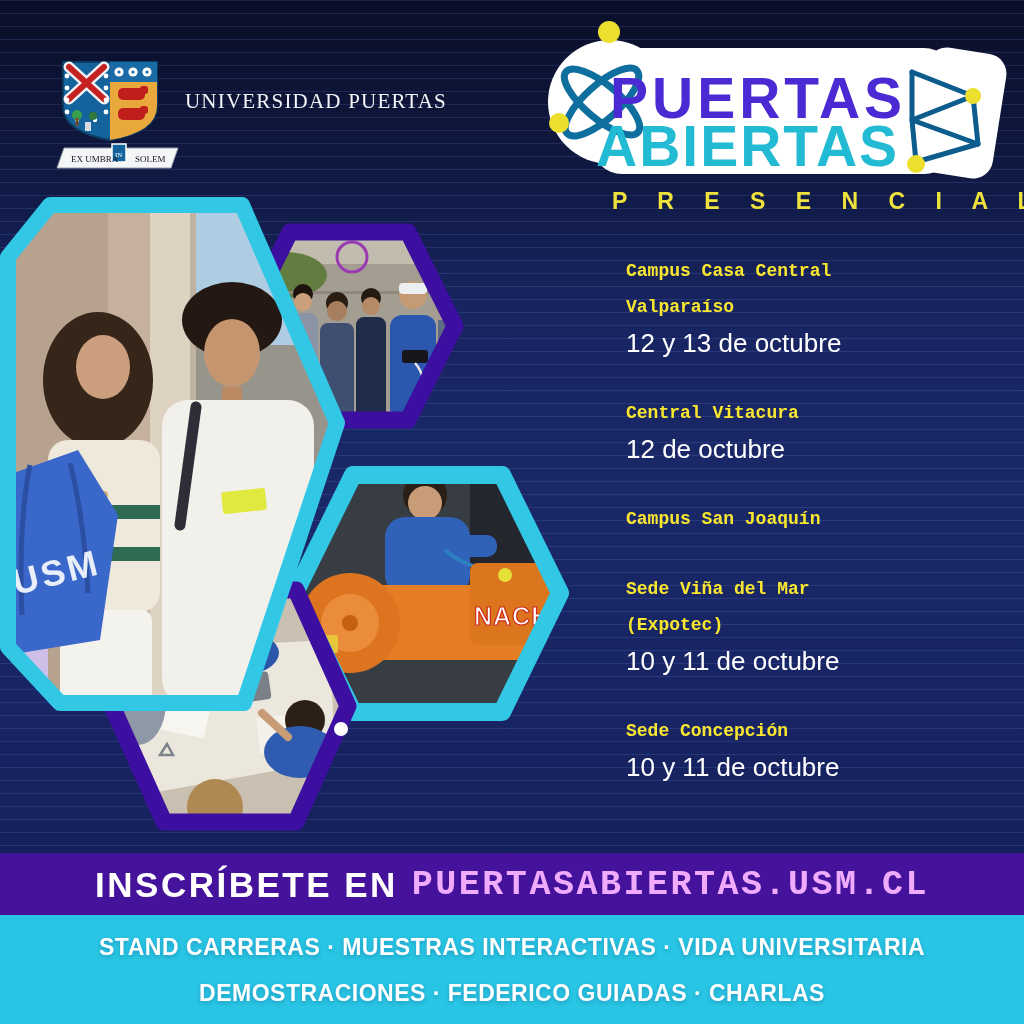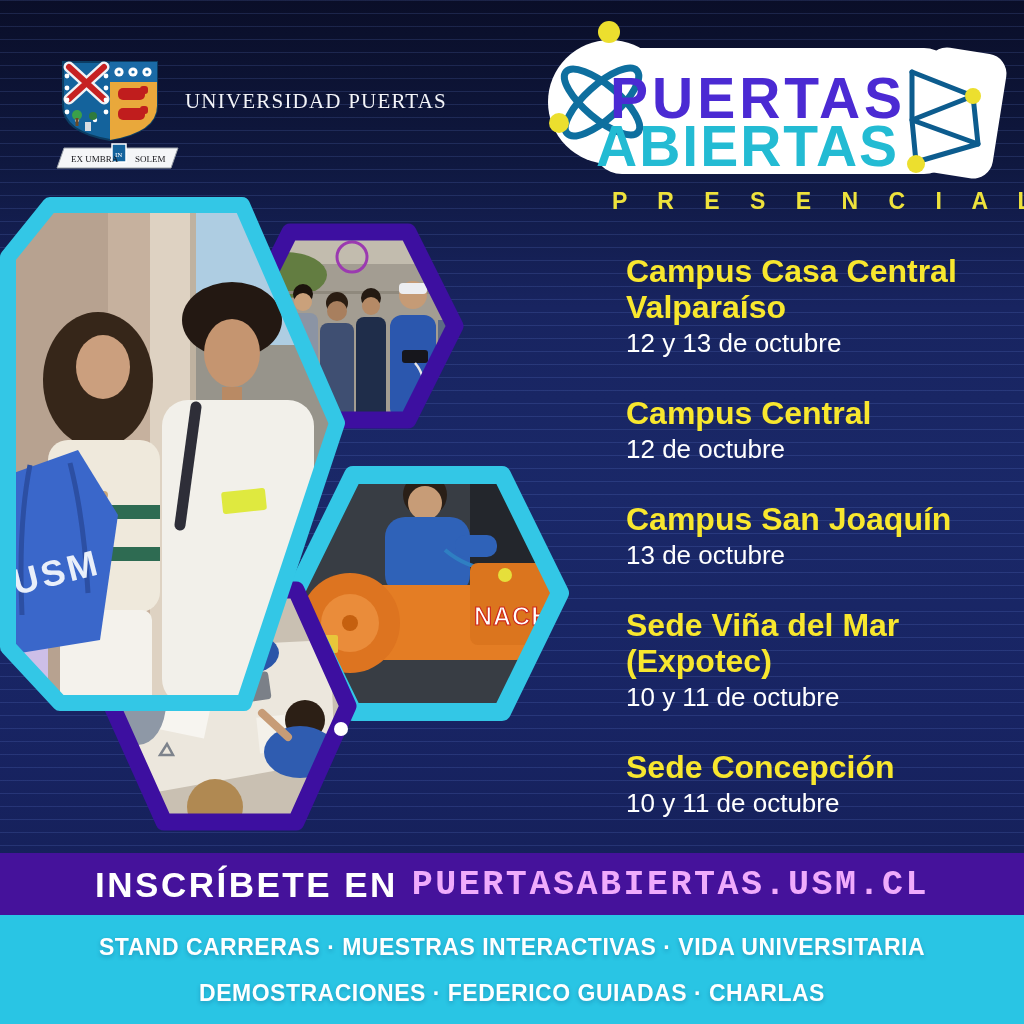--- a/index.html
+++ b/index.html
@@ -14,21 +14,21 @@
   
   .univ-block{position:absolute;left:55px;top:60px;display:flex;align-items:flex-start;}
   .univ-name{position:absolute;left:185px;top:88px;color:#f3f4f8;
     font-family:"Liberation Serif",serif;font-size:21px;letter-spacing:1.2px;line-height:27px;white-space:nowrap;}
   
   .logo-svg{position:absolute;left:540px;top:14px;}
   .modality{position:absolute;left:600px;top:188px;width:424px;text-align:center;
     color:#eee23c;font-size:23px;font-weight:bold;letter-spacing:12px;text-indent:12px;white-space:nowrap;}
   
   .schedule{position:absolute;left:626px;top:253px;width:396px;display:flex;flex-direction:column;gap:34px;}
-  .sched-title{color:#f8e72e;font-size:32px;font-weight:bold;line-height:36px;}
+  .sched-title{color:#f8e72e;font-size:18px;font-weight:bold;line-height:36px;font-family:Liberation Mono, monospace;}
   .sched-date{color:#ffffff;font-size:26px;font-weight:normal;line-height:36px;}
   
   .collage{position:absolute;left:0;top:195px;}
   
   .cta-banner{position:absolute;left:0;top:853px;width:1024px;height:64px;background:#45129b;
     display:flex;align-items:center;justify-content:center;white-space:nowrap;
     color:#fff;font-size:35px;font-weight:bold;letter-spacing:2.5px;}
   .cta-url{color:#f0abfc;margin-left:14px;font-family:Liberation Mono, monospace;}
   
   .footer-banner{position:absolute;left:0;top:915px;width:1024px;height:109px;background:#29c5e4;
@@ -131,26 +131,25 @@
 
   <div class="modality">P R E S E N C I A L</div>
 
   <div class="schedule">
     <div class="sched-item">
       <div class="sched-title">Campus Casa Central</div>
       <div class="sched-title">Valparaíso</div>
       <div class="sched-date">12 y 13 de octubre</div>
     </div>
     <div class="sched-item">
-      <div class="sched-title">Campus Central</div>
+      <div class="sched-title">Central Vitacura</div>
       <div class="sched-date">12 de octubre</div>
     </div>
     <div class="sched-item">
       <div class="sched-title">Campus San Joaquín</div>
-      <div class="sched-date">13 de octubre</div>
     </div>
     <div class="sched-item">
       <div class="sched-title">Sede Viña del Mar</div>
       <div class="sched-title">(Expotec)</div>
       <div class="sched-date">10 y 11 de octubre</div>
     </div>
     <div class="sched-item">
       <div class="sched-title">Sede Concepción</div>
       <div class="sched-date">10 y 11 de octubre</div>
     </div>

